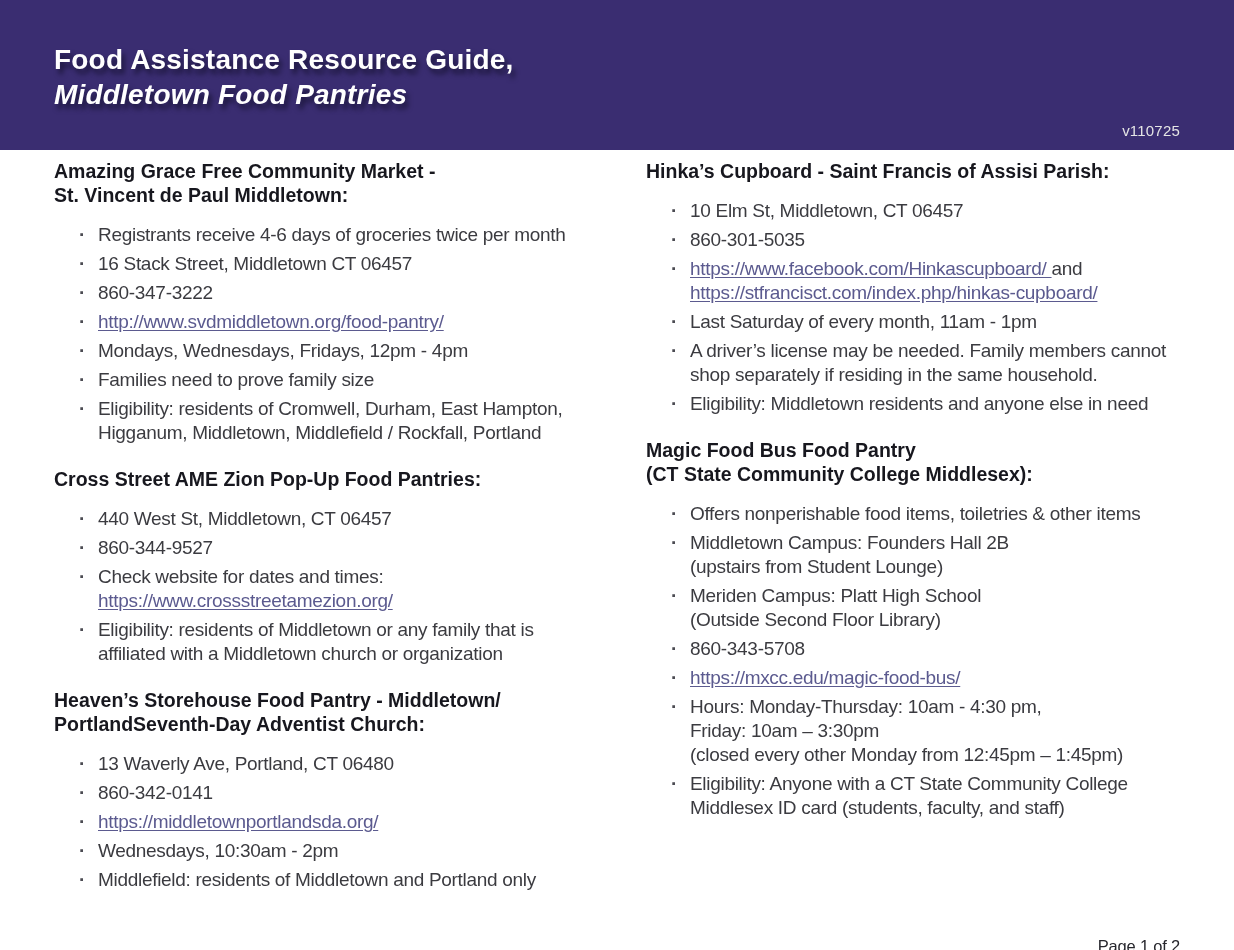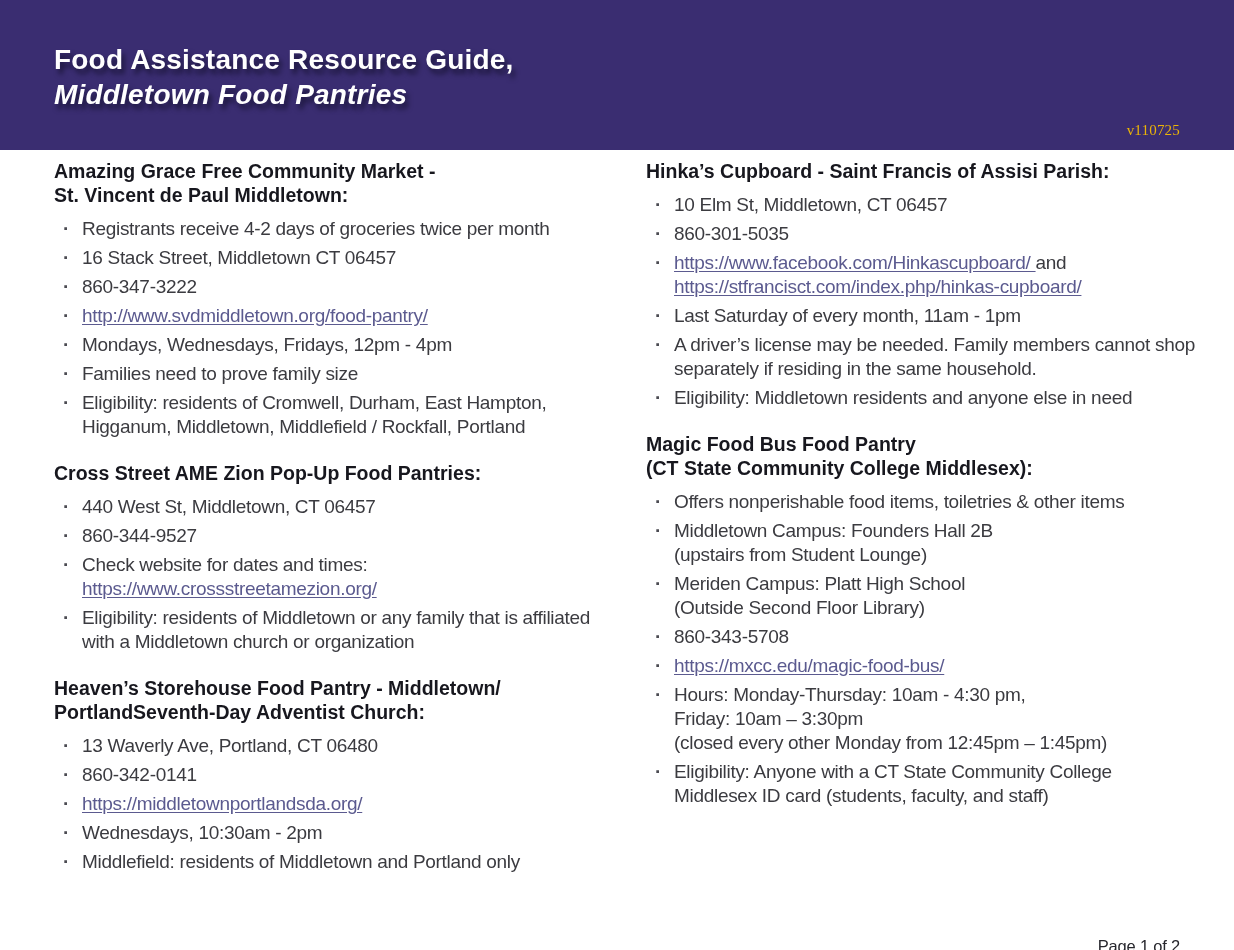--- a/index.html
+++ b/index.html
@@ -18,38 +18,38 @@
   }
   .title {
     position: absolute; left: 54px; top: 42px; margin: 0;
     color: #ffffff; font-size: 28px; line-height: 35px; font-weight: 700;
     letter-spacing: 0.2px;
     text-shadow: 3px 5px 5px rgba(5, 5, 18, 0.55);
   }
   .title .t2 { display: block; font-style: italic; }
   .version {
     position: absolute; right: 54px; bottom: 11px;
-    color: #eab308; font-size: 15px; letter-spacing: 0.2px; font-family: Liberation Serif, serif;
+    color: #e5e5e5; font-size: 15px; letter-spacing: 0.2px;
   }
 
   
   .content {
     position: absolute; top: 133px; left: 0; right: 0; bottom: 0;
     padding: 26px 36px 0 54px;
     display: flex; gap: 40px;
   }
   .col { width: 552px; flex: 0 0 552px; }
 
   .sec { margin-bottom: 22px; }
   .sec-title {
     margin: 0 0 10px 0;
     font-size: 19.5px; line-height: 24px; font-weight: 700;
     color: #17171e;
   }
-  .bullets { list-style: none; margin: 0; padding: 0; }
+  .bullets { list-style: none; margin: 16px; padding: 0; }
   .bullet {
     position: relative; padding-left: 28px; margin-bottom: 5px;
     font-size: 19px; line-height: 24px; color: #3b3b40;
     letter-spacing: -0.3px;
   }
   .bullet::before {
     content: "\00B7";
     position: absolute; left: 9px; top: 0;
     font-weight: 700; color: #4b4b52;
   }
@@ -75,21 +75,21 @@
       <span class="t2">Middletown Food Pantries</span>
     </h1>
     <div class="version">v110725</div>
   </header>
 
   <main class="content">
     <div class="col" id="col-left">
         <section class="sec">
           <h2 class="sec-title">Amazing Grace Free Community Market -<br>St. Vincent de Paul Middletown:</h2>
           <ul class="bullets">
-            <li class="bullet"><span>Registrants receive 4-2 days of groceries twice per month</span></li>
+            <li class="bullet"><span>Registrants receive 4-6 days of groceries twice per month</span></li>
             <li class="bullet"><span>16 Stack Street, Middletown CT 06457</span></li>
             <li class="bullet"><span>860-347-3222</span></li>
             <li class="bullet"><a href="#" class="link">http://www.svdmiddletown.org/food-pantry/</a></li>
             <li class="bullet"><span>Mondays, Wednesdays, Fridays, 12pm - 4pm</span></li>
             <li class="bullet"><span>Families need to prove family size</span></li>
             <li class="bullet"><span>Eligibility: residents of Cromwell, Durham, East Hampton, Higganum, Middletown, Middlefield / Rockfall, Portland</span></li>
           </ul>
         </section>
         <section class="sec">
           <h2 class="sec-title">Cross Street AME Zion Pop-Up Food Pantries:</h2>

